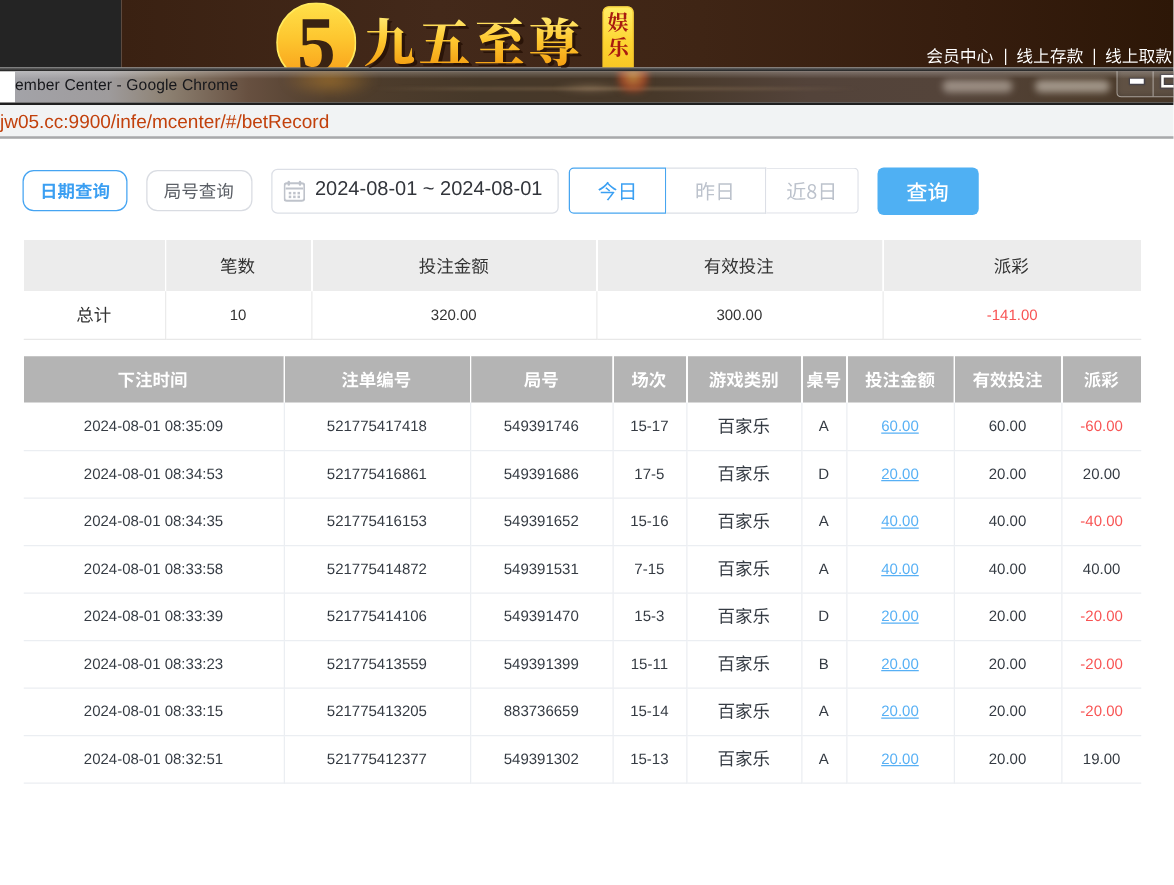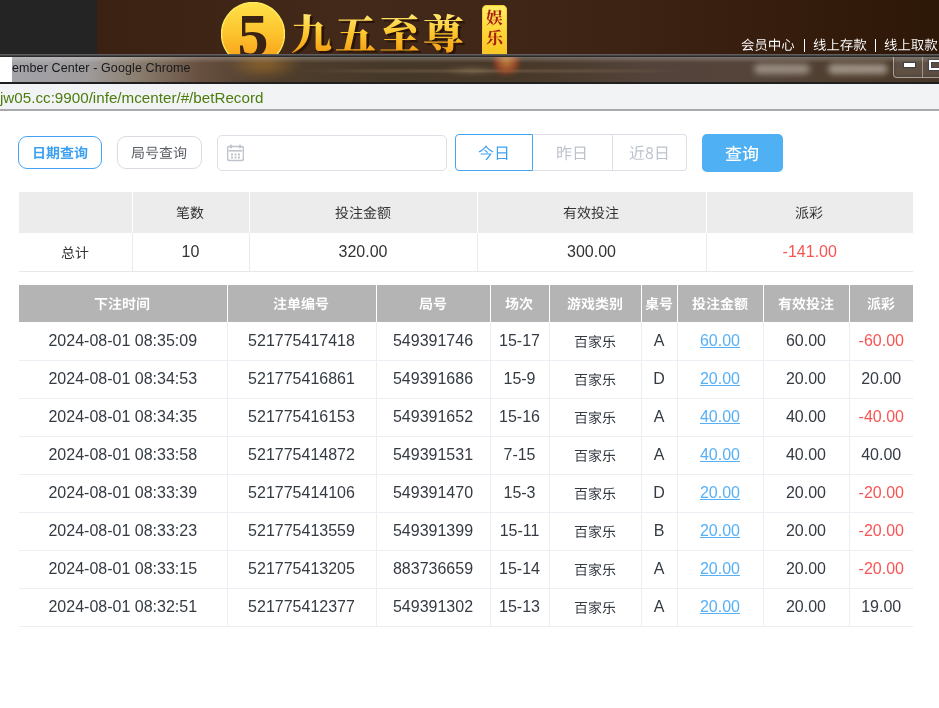--- a/index.html
+++ b/index.html
@@ -21,35 +21,35 @@
 .title{position:absolute;left:0;top:4px;font-size:12.5px;color:#17181c;letter-spacing:.1px;}
 
 .wbtns{position:absolute;left:881px;top:-1px;width:70px;height:22px;border:1px solid rgba(255,255,255,.45);border-top:none;border-radius:0 0 4px 4px;background:rgba(255,255,255,.12);box-shadow:inset 0 0 4px rgba(0,0,0,.25);}
 .wdiv1{position:absolute;left:910px;top:0;width:1px;height:20px;background:rgba(255,255,255,.4);}
 .wdiv2{position:absolute;left:936px;top:0;width:1px;height:20px;background:rgba(255,255,255,.4);}
 .icomin{position:absolute;left:892px;top:6px;width:11px;height:4px;background:#fff;box-shadow:0 0 1px 1px rgba(40,50,80,.55);}
 .icomax{position:absolute;left:917px;top:3px;width:13px;height:10px;border:2px solid #fff;box-shadow:0 0 1px 1px rgba(40,50,80,.45),inset 0 0 1px 1px rgba(40,50,80,.45);}
 
 .tbb{left:0;top:82px;width:939px;height:2px;background:#1f1f1f;}
 .ab{left:0;top:84px;width:939px;height:27px;background:#f1f3f4;border-bottom:2px solid #a8a9ab;}
-.ab span{position:absolute;left:0px;top:4.5px;font-size:15.2px;color:#4d7c0f;}
+.ab span{position:absolute;left:0px;top:4.5px;font-size:15.2px;color:#c2410c;}
 
 .ctl{display:flex;align-items:center;justify-content:center;}
 .brq{left:18px;top:136px;width:84px;height:33px;border:1px solid #45a4f2;border-radius:9px;background:#fff;}
 .bjh{left:117px;top:136px;width:85px;height:33px;border:1px solid #d9dce2;border-radius:9px;background:#fff;}
 .dinp{left:217px;top:135px;width:230px;height:36px;border:1px solid #dcdfe6;border-radius:5px;background:#fff;}
 .dtxt{position:absolute;left:252px;top:143px;font-size:16px;color:#32353b;}
 .gjr{left:455px;top:134px;width:78px;height:37px;border:1px solid #47a5f0;border-radius:4px 0 0 4px;background:#fff;}
 .gzr{left:533px;top:134px;width:80px;height:37px;border:1px solid #dcdfe6;border-left:none;background:#fff;}
 .gj8{left:613px;top:134px;width:74px;height:37px;border:1px solid #dcdfe6;border-left:none;border-radius:0 4px 4px 0;background:#fff;}
 .bcx{left:702px;top:134px;width:81px;height:38px;border-radius:5px;background:#4fb0f3;}
 
 .cal{position:absolute;left:227px;top:144px;}
 
-table{border-collapse:collapse;table-layout:fixed;font-size:16px;color:#333;}
+table{border-collapse:collapse;table-layout:fixed;font-size:12px;color:#333;}
 td,th{padding:0;text-align:center;vertical-align:middle;font-weight:normal;overflow:hidden;white-space:nowrap;}
 svg{vertical-align:middle;}
 .sum{left:19px;top:192px;width:894px;}
 .sum th{height:41px;background:#ececec;border-right:1px solid #fff;}
 .sum th:last-child{border-right:none;}
 .sum td{height:38px;border-right:1px solid #ebebeb;border-bottom:1px solid #e8e8e8;}
 .sum td:last-child{border-right:none;}
 .dat{left:19px;top:285px;width:894px;}
 .dat th{height:37px;background:#b4b4b4;border-right:1px solid #fff;}
 .dat th:last-child{border-right:none;}
@@ -155,20 +155,21 @@
       <rect x="1.5" y="6" width="14" height="1.6" fill="#bfc3cb"></rect>
       <g fill="#bfc3cb">
         <rect x="4" y="9.5" width="2" height="2"></rect>
         <rect x="7.5" y="9.5" width="2" height="2"></rect>
         <rect x="11" y="9.5" width="2" height="2"></rect>
         <rect x="4" y="12.5" width="2" height="2"></rect>
         <rect x="7.5" y="12.5" width="2" height="2"></rect>
         <rect x="11" y="12.5" width="2" height="2"></rect>
       </g>
     </svg>
+<div class="dtxt">2024-08-01 ~ 2024-08-01</div>
 <div class="abs ctl gjr">
       <svg width="33" height="16" viewBox="0 -14 33 16">
         <path fill="#3ba0f3" d="M6.2 -8.5C7.3 -7.7 8.7 -6.6 9.3 -5.9L10.2 -6.7C9.5 -7.4 8.1 -8.5 7.1 -9.3ZM2.6 -5.6V-4.4H11.6C10.4 -2.9 8.8 -0.8 7.4 0.8L8.6 1.3C10.3 -0.7 12.4 -3.4 13.7 -5.2L12.8 -5.6L12.6 -5.6ZM7.9 -13.6C6.3 -11.1 3.5 -8.9 0.6 -7.6C0.9 -7.3 1.3 -6.9 1.5 -6.5C3.9 -7.8 6.3 -9.6 8.0 -11.7C9.8 -9.7 12.4 -7.7 14.5 -6.6C14.7 -7.0 15.1 -7.5 15.4 -7.7C13.2 -8.7 10.4 -10.7 8.8 -12.6L9.1 -13.0Z M20.0 -5.6H28.0V-1.1H20.0ZM20.0 -6.8V-11.2H28.0V-6.8ZM18.8 -12.4V1.1H20.0V0.1H28.0V1.0H29.3V-12.4Z"></path>
       </svg>
     </div>
 <div class="abs ctl gzr">
       <svg width="33" height="16" viewBox="0 -14 33 16">
         <path fill="#bcc2cc" d="M8.5 -13.5C8.0 -11.3 7.1 -9.1 6.0 -7.7C6.2 -7.5 6.7 -7.0 6.9 -6.8C7.5 -7.6 8.0 -8.6 8.5 -9.7H9.5V1.3H10.7V-2.8H15.2V-3.9H10.7V-6.4H15.1V-7.5H10.7V-9.7H15.4V-10.9H9.0C9.2 -11.6 9.5 -12.4 9.7 -13.2ZM4.8 -6.5V-2.8H2.4V-6.5ZM4.8 -7.6H2.4V-11.1H4.8ZM1.2 -12.2V-0.5H2.4V-1.7H5.9V-12.2Z M20.0 -5.6H28.0V-1.1H20.0ZM20.0 -6.8V-11.2H28.0V-6.8ZM18.8 -12.4V1.1H20.0V0.1H28.0V1.0H29.3V-12.4Z"></path>
       </svg>
     </div>
@@ -271,21 +272,21 @@
             </svg></td>
           <td>A</td>
           <td><span class="lk">60.00</span></td>
           <td>60.00</td>
           <td class="rd">-60.00</td>
         </tr>
 <tr>
           <td>2024-08-01 08:34:53</td>
           <td>521775416861</td>
           <td>549391686</td>
-          <td>15-9</td>
+          <td>17-5</td>
           <td><svg width="43" height="14" viewBox="0 -12 43 14">
               <use href="#bjl"></use>
             </svg></td>
           <td>D</td>
           <td><span class="lk">20.00</span></td>
           <td>20.00</td>
           <td>20.00</td>
         </tr>
 <tr>
           <td>2024-08-01 08:34:35</td>

